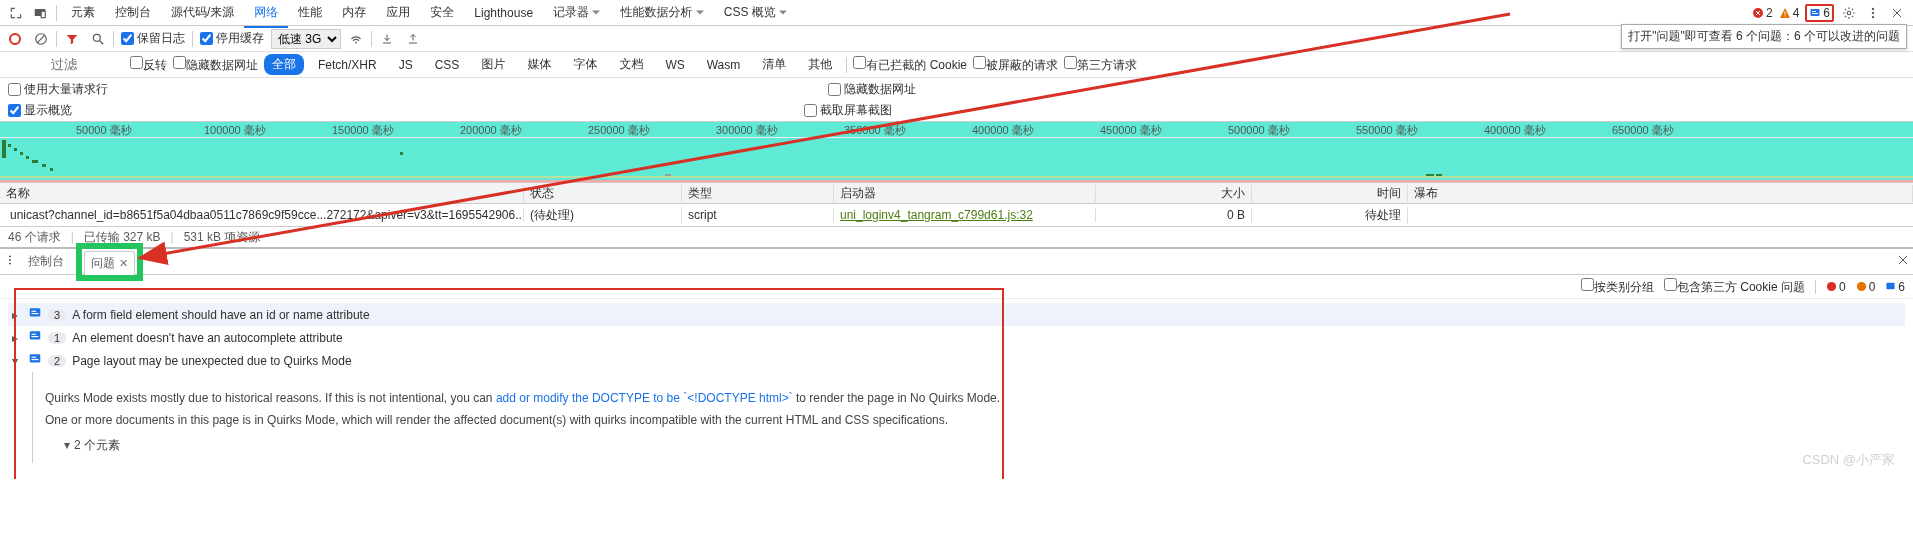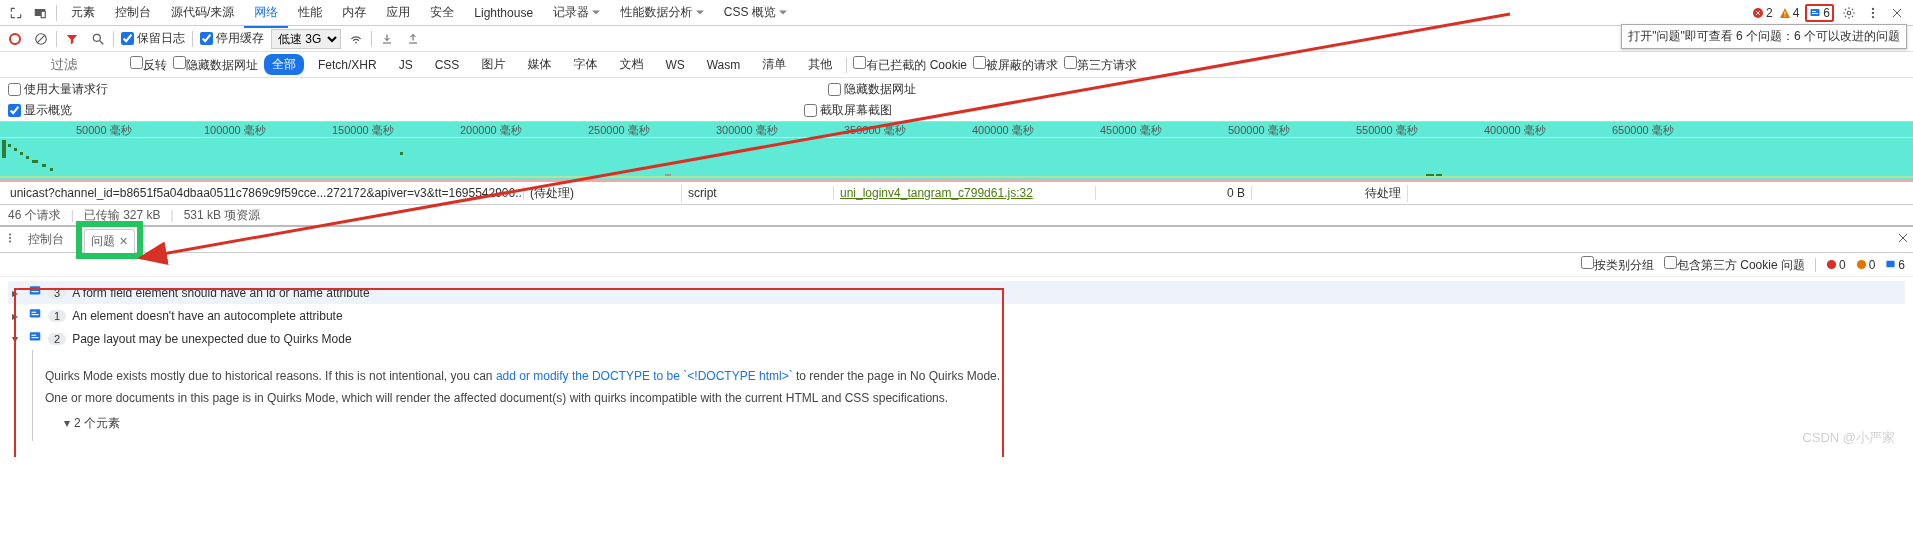--- a/index.html
+++ b/index.html
@@ -333,20 +333,29 @@
     <div class="tl-mark" style="left:50px;top:30px;width:3px"></div>
     <div class="tl-mark" style="left:400px;top:14px;width:3px"></div>
     <div class="tl-mark" style="left:665px;top:36px;width:6px;background:#999"></div>
     <div class="tl-mark" style="left:1426px;top:36px;width:8px"></div>
     <div class="tl-mark" style="left:1436px;top:36px;width:6px"></div>
     <div class="tl-strip"></div>
   </div>
 </div>
 
 <div class="net-table">
+  <div class="net-head">
+    <div class="col-name">名称</div>
+    <div class="col-status">状态</div>
+    <div class="col-type">类型</div>
+    <div class="col-init">启动器</div>
+    <div class="col-size">大小</div>
+    <div class="col-time">时间</div>
+    <div class="col-wf">瀑布</div>
+  </div>
   <div class="net-row">
     <div class="col-name">
         <svg width="12" height="12">
           <circle cx="6" cy="6" r="5" fill="none" stroke="#888" stroke-width="1.5"></circle>
           <path d="M6 3v3l2 1" stroke="#888" fill="none"></path>
         </svg>
         <span>unicast?channel_id=b8651f5a04dbaa0511c7869c9f59cce...272172&amp;apiver=v3&amp;tt=1695542906...=169554290...</span>
       </div>
     <div class="col-status">(待处理)</div>
     <div class="col-type">script</div>

